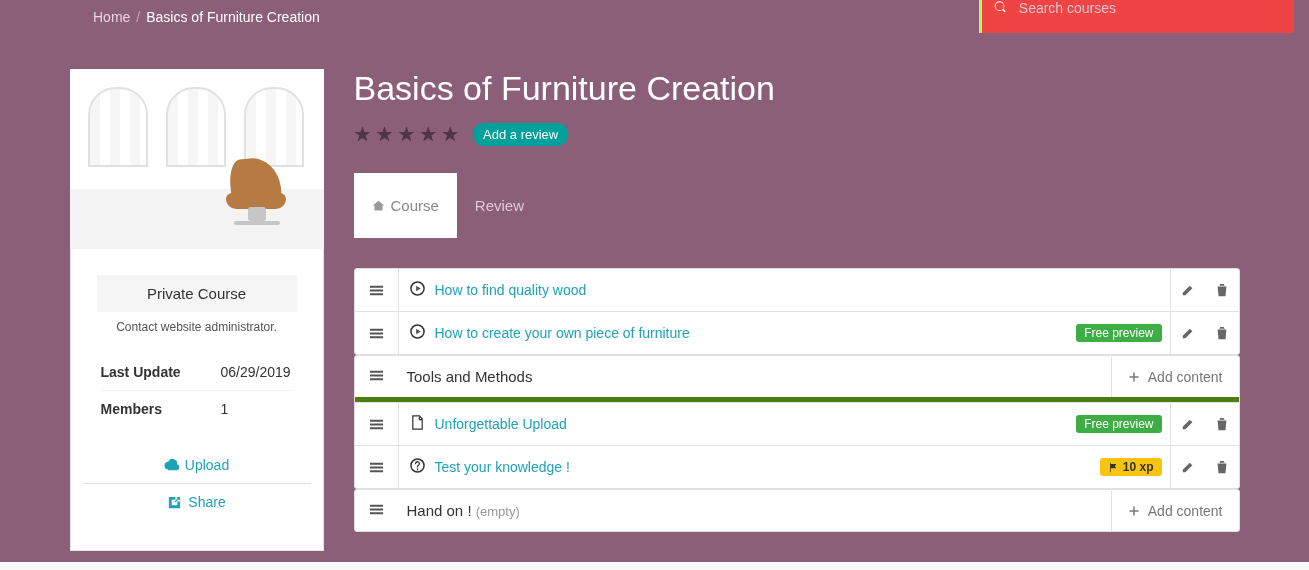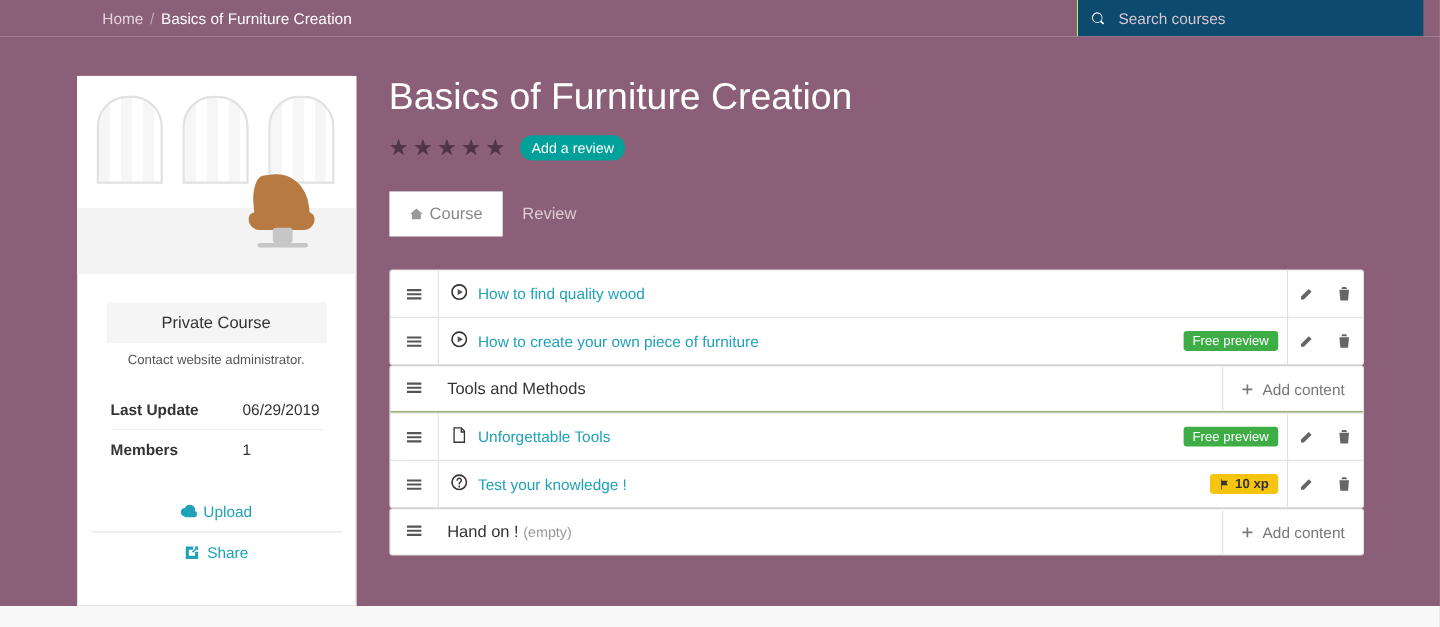--- a/index.html
+++ b/index.html
@@ -4,21 +4,21 @@
 <style>
   * { box-sizing: border-box; margin: 0; padding: 0; }
   html, body { font-family: -apple-system, "Helvetica Neue", Helvetica, Arial, sans-serif; font-size: 14px; color: #333; background: #f9f9f9; }
   body { width: 1309px; }
 
   .topbar { background: #8a5f77; height: 33px; display: flex; align-items: center; padding: 0 15px 0 93px; }
   .breadcrumb { display: flex; align-items: center; gap: 6px; font-size: 14px; }
   .breadcrumb a { color: #e5d6de; text-decoration: none; cursor: pointer; }
   .breadcrumb .sep { color: #c2a8b8; }
   .breadcrumb .current { color: #fff; }
-  .searchwrap { margin-left: auto; display: flex; align-items: center; background: #0c4a6e; border-left:1px solid #bef264; height: 33px; padding: 0 12px; width: 315px; }
+  .searchwrap { margin-left: auto; display: flex; align-items: flex-start; background: #ef4444; border-left:3px solid #bef264; height: 33px; padding: 0 12px; width: 315px; }
   .searchwrap svg { fill: #fff; width:14px; height:14px; margin-right:12px; }
   .searchwrap input { background: transparent; border: none; outline: none; color: #fff; font-size: 14px; width: 100%; }
   .searchwrap input::placeholder { color: #d9c7d1; }
 
   .hero { background: linear-gradient(180deg,#8a5f77 0,#8a5f77 177px,#6e4960 177px,#6e4960 100%); min-height:218px; position: relative; }
   .container { max-width: 1200px; margin: 0 auto; padding: 0 15px; display: flex; gap: 30px; }
 
   .sidebar { width: 254px; flex: 0 0 254px; }
   .image-card { background:#fff; width:254px; height:180px; margin-top:36px; display:flex; align-items:flex-end; justify-content:center; overflow:hidden; position:relative; }
   
@@ -59,28 +59,28 @@
   .btn-review{ background:#009e99;}
   .btn-review{ background:#00a7a4;}
   .btn-review{ background:#009c95;}
   .btn-review{ background:#00a5a0;}
   .btn-review{ background:#009d98;}
   .btn-review{ background:#00a09b;}
   
   .btn-review{ background:#009e97; }
 
   .tabs { margin-top:27px; display:flex; }
-  .tab { padding:12px 18px; font-size:15px; color:#dcccd4; cursor:pointer; display:flex; align-items:center; gap:6px;}
+  .tab { padding:24px 18px; font-size:15px; color:#dcccd4; cursor:pointer; display:flex; align-items:center; gap:6px;}
   .tab.active { background:#fff; color:#888;}
   .tab.active svg{fill:#999;}
   .tab svg{width:13px;height:13px;fill:#dcccd4;}
 
   .content-area { background:transparent; color:#333; padding:30px 0 30px 0;}
   .sectioncard { border:1px solid #e0e0e0; background:#fff; border-radius:3px; }
-  .section-head{ display:flex; align-items:center; border-bottom:1px solid #4d7c0f;}
+  .section-head{ display:flex; align-items:center; border-bottom:5px solid #4d7c0f;}
   .section-head.noborder{border-bottom:none;}
   .drag { width:44px; text-align:center; color:#888; }
   .drag svg, .iconcell svg{width:15px;height:15px;fill:#555;}
   .section-title{ flex:1; padding:12px 8px; font-size:15px;}
   .section-title .empty{ color:#999; font-size:13px;}
   .addcontent{ border-left:1px solid #e0e0e0; padding:12px 16px; color:#777; display:flex; align-items:center; gap:8px; cursor:pointer;}
   .addcontent svg{width:12px;height:12px;fill:#777;}
 
   .row { display:flex; align-items:center; border-top:1px solid #e0e0e0;}
   .row:first-child{border-top:none;}
@@ -308,21 +308,21 @@
           <div class="row">
             <div class="drag">
                 <svg>
                   <use href="#i-bars"></use>
                 </svg>
               </div>
             <div class="iconcell"><svg>
                   <use href="#i-file"></use>
                 </svg></div>
             <div class="link">
-                <a>Unforgettable Tools</a>
+                <a>Unforgettable Upload</a>
               </div>
             <div class="badges">
                 <span class="badge-fp">Free preview</span>
               </div>
             <div class="actions">
               <button>
                   <svg>
                     <use href="#i-pencil"></use>
                   </svg>
                 </button>

